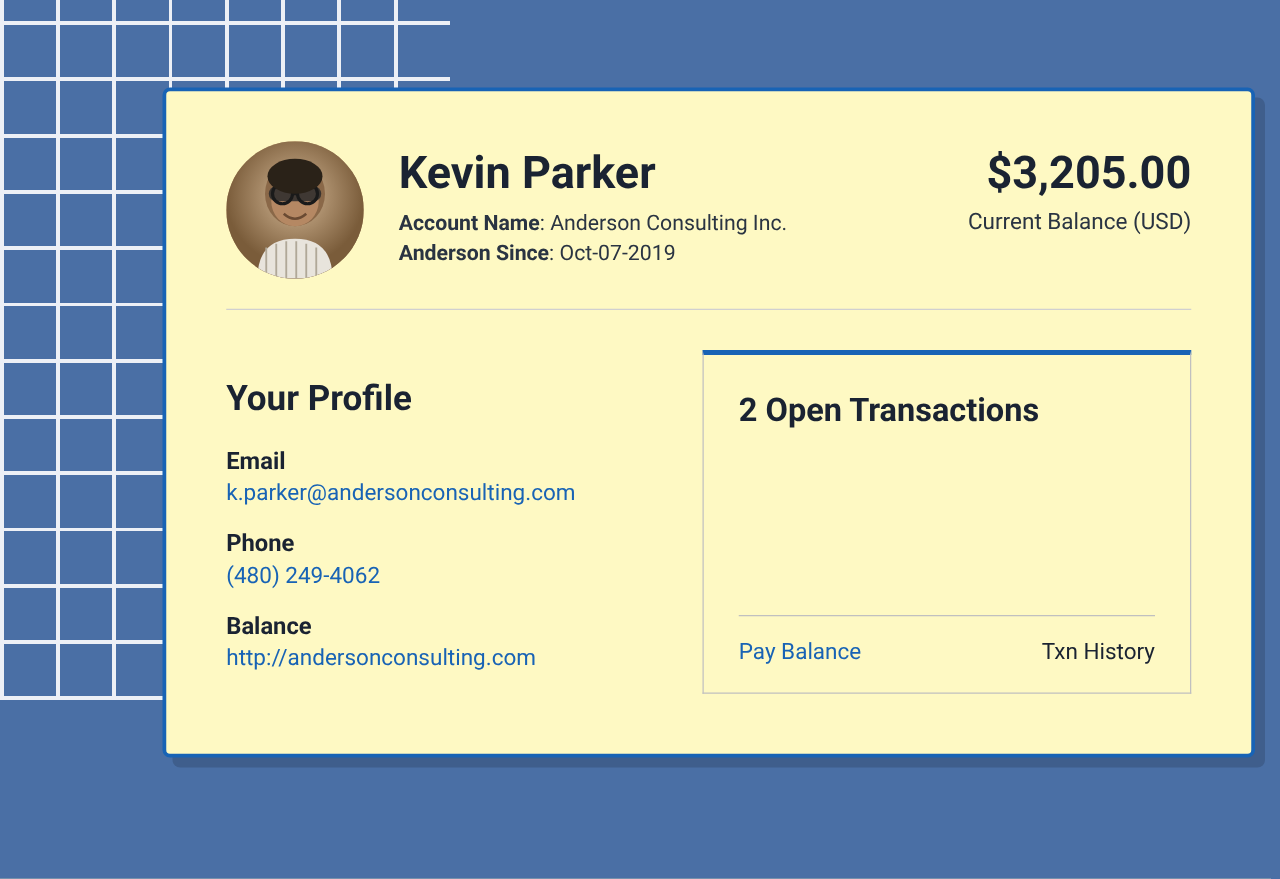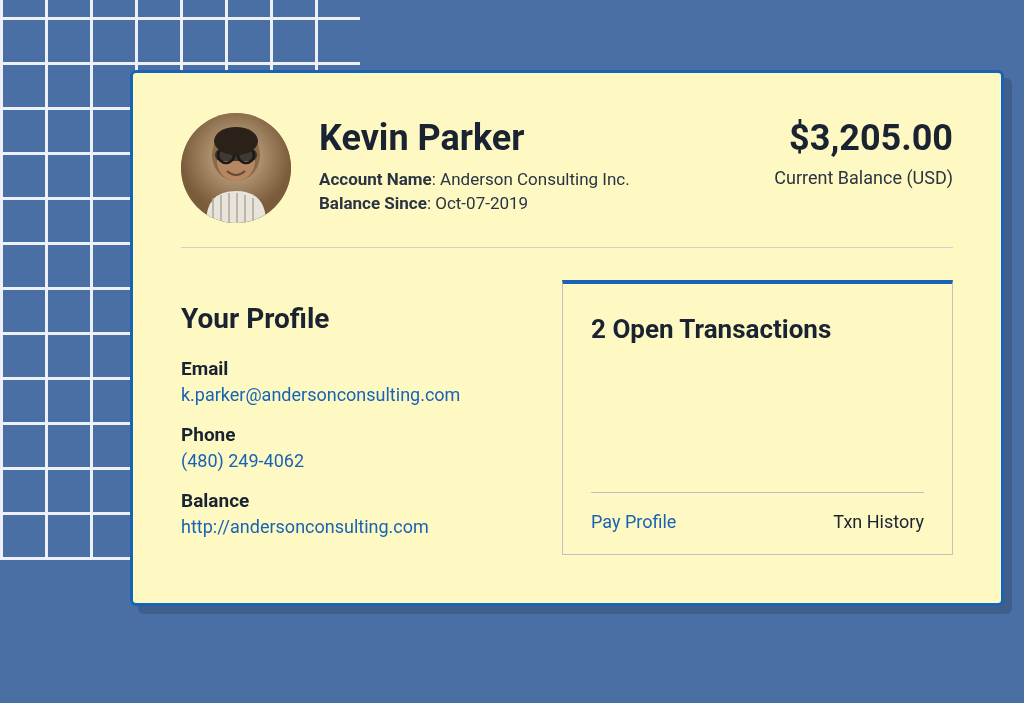--- a/index.html
+++ b/index.html
@@ -182,21 +182,21 @@
         <path d="M 32 110 L 32 85 M 40 110 L 40 82 M 48 110 L 48 80 M 56 110 L 56 80 M 64 110 L 64 82 M 72 110 L 72 85" stroke="#b0a898" stroke-width="1.5"></path>
         <ellipse cx="55" cy="28" rx="22" ry="14" fill="#2a2218"></ellipse>
       </svg>
     </div>
     <div class="header-info">
       <div class="customer-name">Kevin Parker</div>
       <div class="meta-line">
         <span class="meta-label">Account Name</span><span>: </span><span class="meta-value">Anderson Consulting Inc.</span>
       </div>
       <div class="meta-line">
-        <span class="meta-label">Balance Since</span><span>: </span><span class="meta-value">Oct-07-2019</span>
+        <span class="meta-label">Anderson Since</span><span>: </span><span class="meta-value">Oct-07-2019</span>
       </div>
     </div>
     <div class="balance-block">
       <div class="balance-amount">$3,205.00</div>
       <div class="balance-label">Current Balance (USD)</div>
     </div>
   </div>
 
   <div class="content-row">
     <div class="profile-section">
@@ -214,18 +214,18 @@
 
       <div class="field-group">
         <div class="field-label">Balance</div>
         <div class="field-value"><a>http://andersonconsulting.com</a></div>
       </div>
     </div>
 
     <div class="transactions-box">
       <div class="transactions-title">2 Open Transactions</div>
       <div class="transactions-actions">
-        <span class="action-link">Pay Profile</span>
+        <span class="action-link">Pay Balance</span>
         <span class="action-label">Txn History</span>
       </div>
     </div>
   </div>
 </div>
 
 </body></html>

